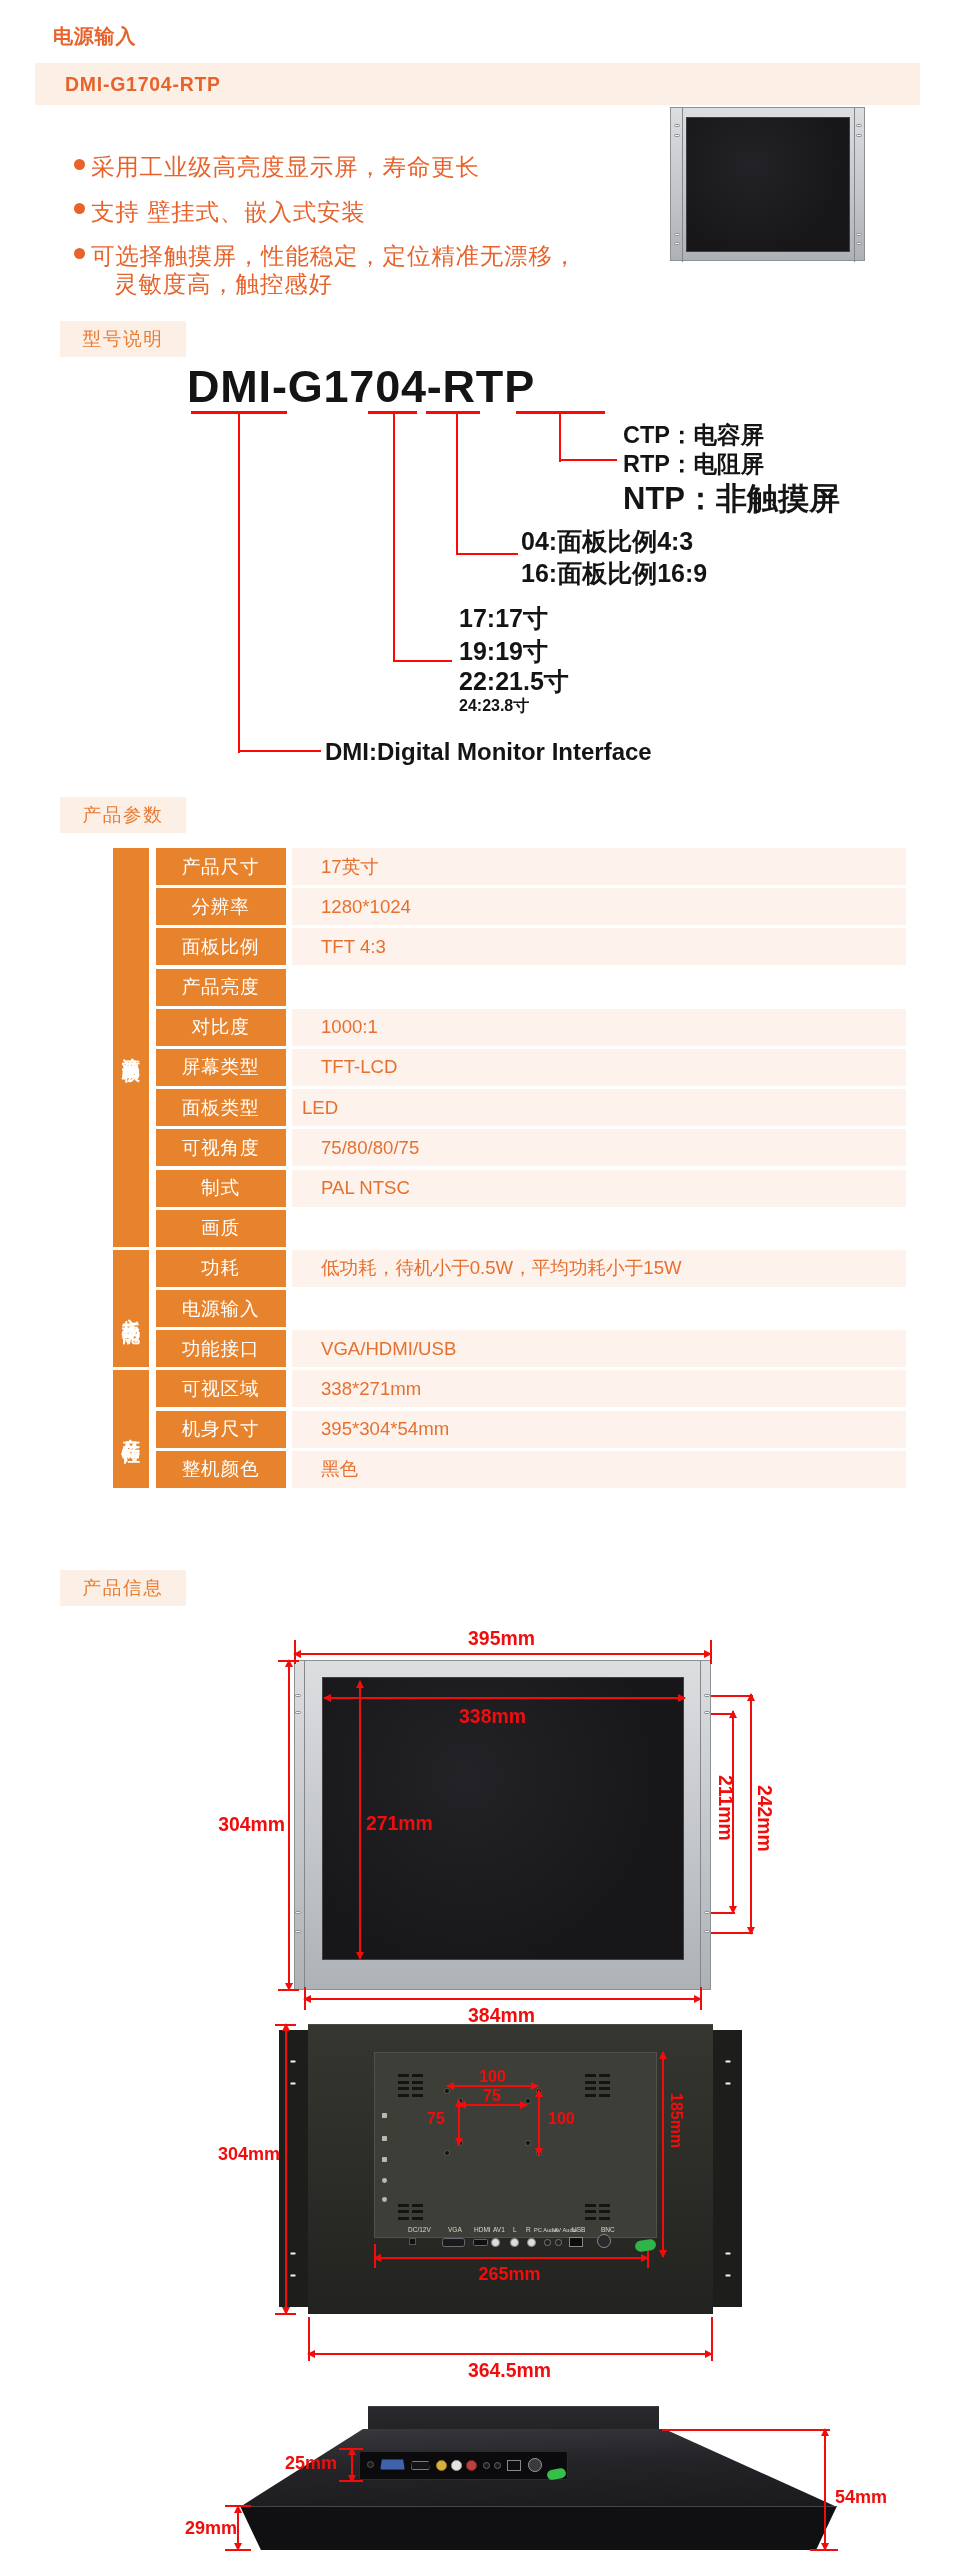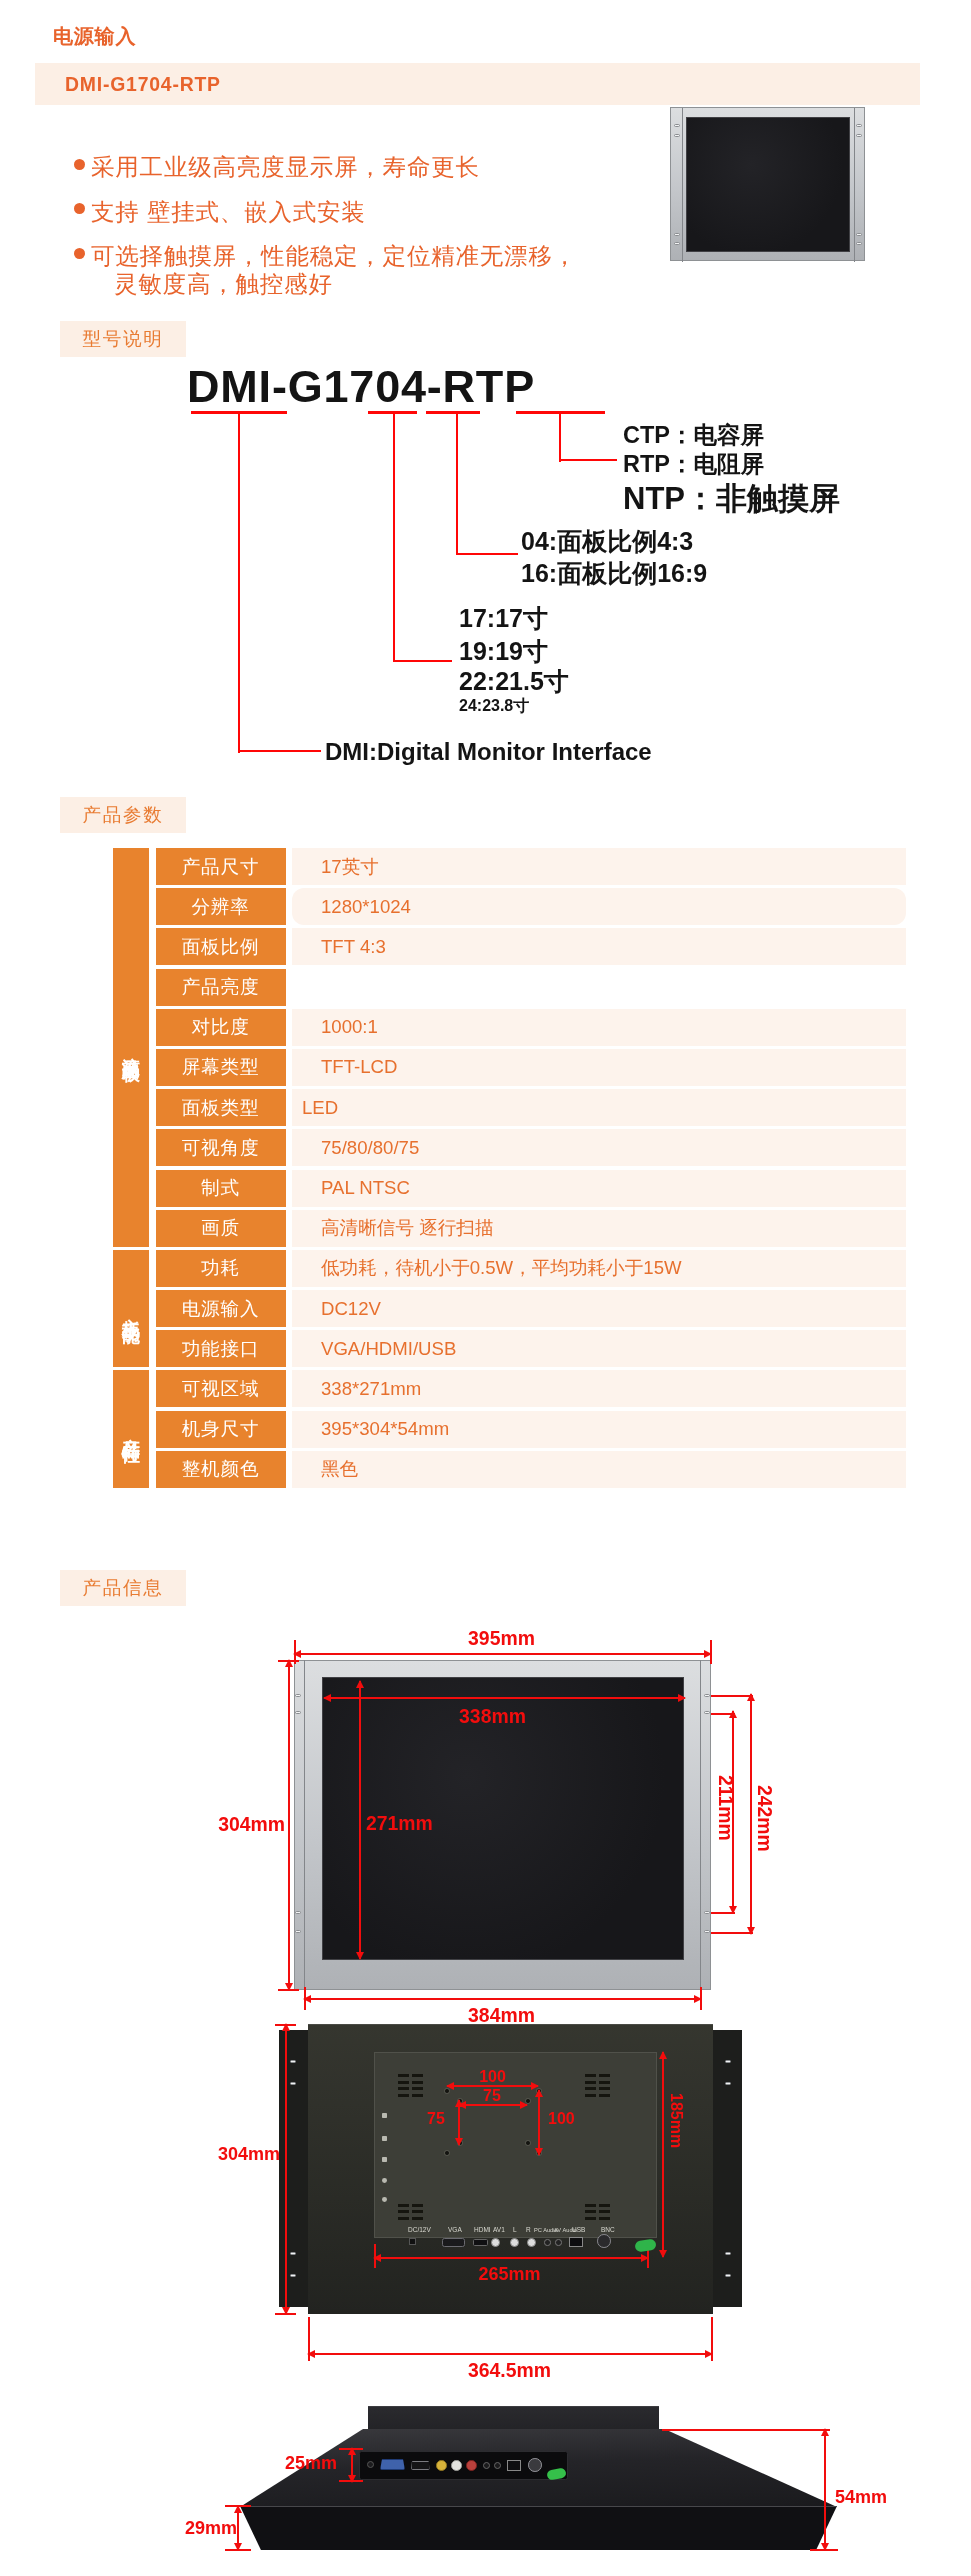--- a/index.html
+++ b/index.html
@@ -136,40 +136,38 @@
   <div class="abs chip" style="left:60px;top:797px;">产品参数</div>
 
   <div class="abs" id="spec">
     <div class="gname" style="grid-row:1/span 10;">液晶面板</div>
     <div class="gname" style="grid-row:11/span 3;">主板功能</div>
     <div class="gname" style="grid-row:14/span 3;">产品特性</div>
 
     <div class="lab" style="grid-row:1;">产品尺寸</div>
     <div class="val" style="grid-row:1;">17英寸</div>
     <div class="lab" style="grid-row:2;">分辨率</div>
-    <div class="val" style="grid-row:2;border-radius:12px;">1280*1024</div>
+    <div class="val" style="grid-row:2;">1280*1024</div>
     <div class="lab" style="grid-row:3;">面板比例</div>
     <div class="val" style="grid-row:3;">TFT 4:3</div>
     <div class="lab" style="grid-row:4;">产品亮度</div>
     <div class="lab" style="grid-row:5;">对比度</div>
     <div class="val" style="grid-row:5;">1000:1</div>
     <div class="lab" style="grid-row:6;">屏幕类型</div>
     <div class="val" style="grid-row:6;">TFT-LCD</div>
     <div class="lab" style="grid-row:7;">面板类型</div>
     <div class="val" style="grid-row:7;padding-left:10px;">LED</div>
     <div class="lab" style="grid-row:8;">可视角度</div>
     <div class="val" style="grid-row:8;">75/80/80/75</div>
     <div class="lab" style="grid-row:9;">制式</div>
     <div class="val" style="grid-row:9;">PAL NTSC</div>
     <div class="lab" style="grid-row:10;">画质</div>
-    <div class="val" style="grid-row:10;">高清晰信号 逐行扫描</div>
     <div class="lab" style="grid-row:11;">功耗</div>
     <div class="val" style="grid-row:11;">低功耗，待机小于0.5W，平均功耗小于15W</div>
     <div class="lab" style="grid-row:12;">电源输入</div>
-    <div class="val" style="grid-row:12;">DC12V</div>
     <div class="lab" style="grid-row:13;">功能接口</div>
     <div class="val" style="grid-row:13;">VGA/HDMI/USB</div>
     <div class="lab" style="grid-row:14;">可视区域</div>
     <div class="val" style="grid-row:14;">338*271mm</div>
     <div class="lab" style="grid-row:15;">机身尺寸</div>
     <div class="val" style="grid-row:15;">395*304*54mm</div>
     <div class="lab" style="grid-row:16;">整机颜色</div>
     <div class="val" style="grid-row:16;">黑色</div>
   </div>
 

